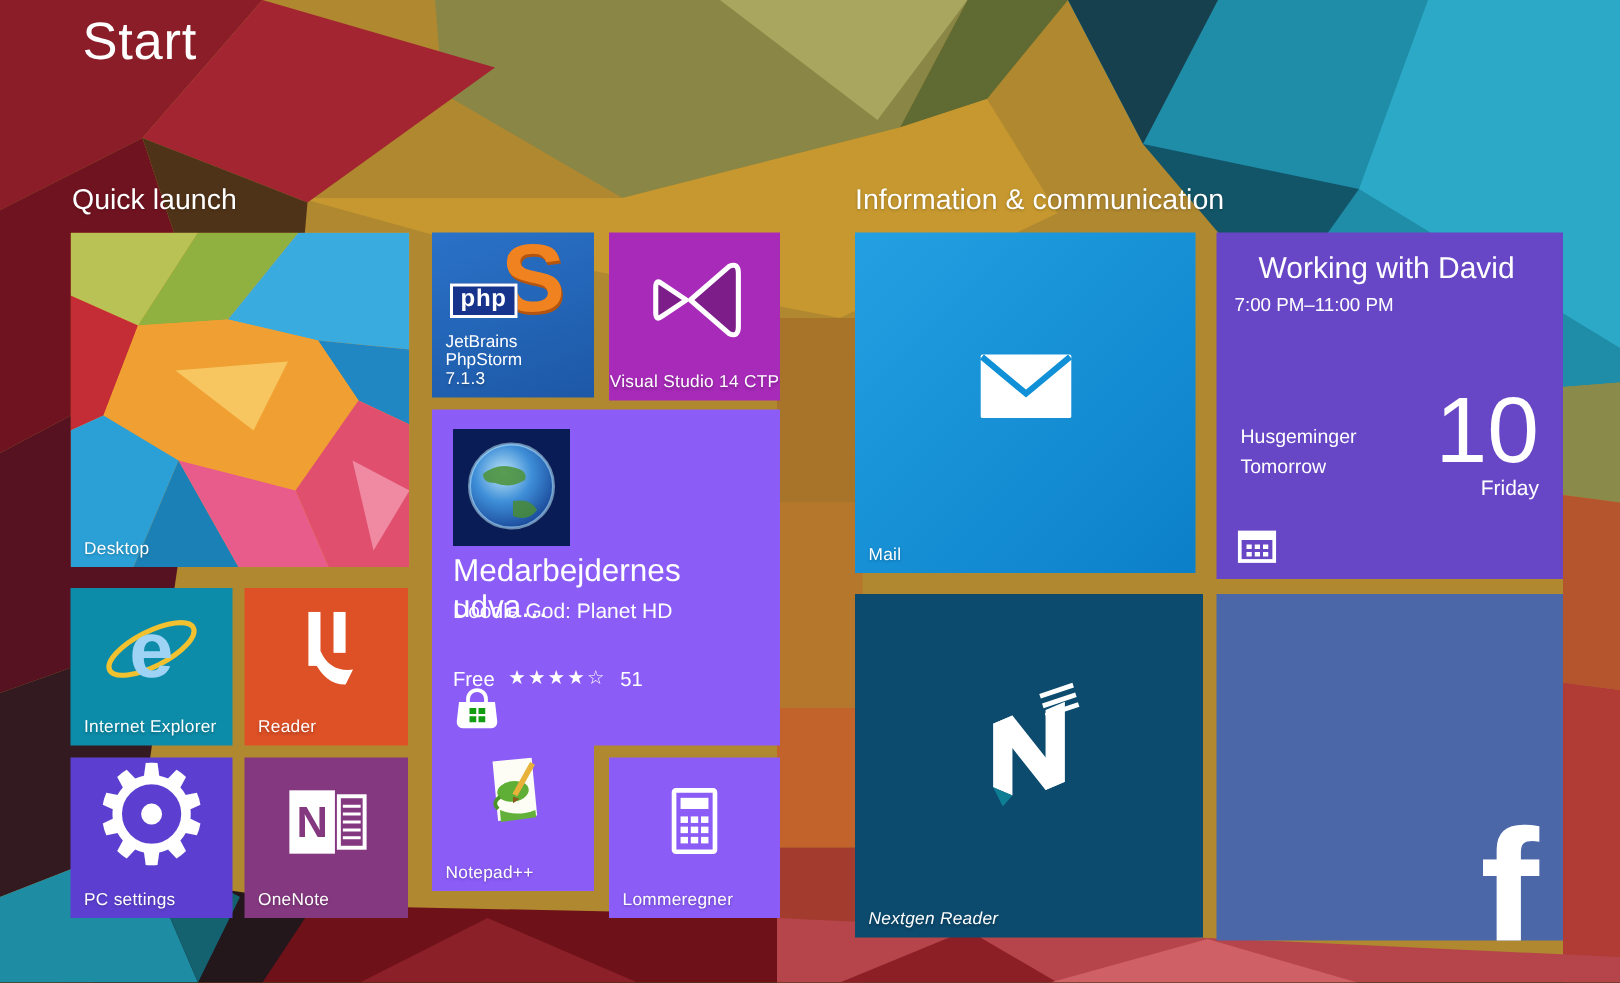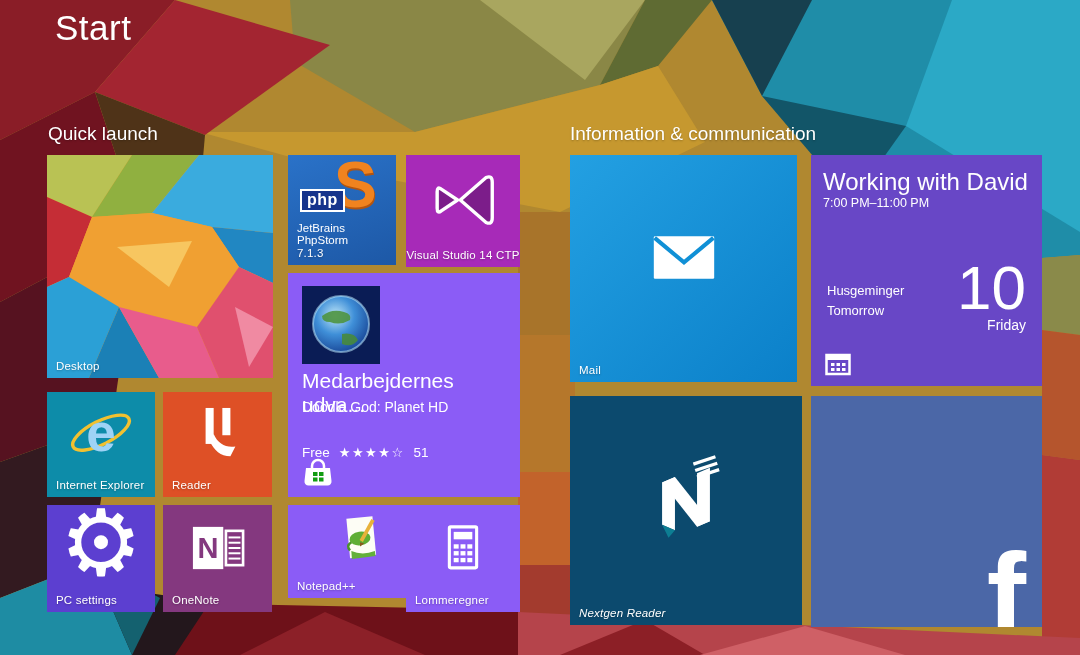--- a/index.html
+++ b/index.html
@@ -31,21 +31,21 @@
   
   .gear-glyph{font-size:92px;line-height:1;font-family:"DejaVu Sans",sans-serif;margin-top:-8px;}
   
   .store-title{position:absolute;left:14px;top:96px;font-size:21px;font-weight:300;}
   .store-sub{position:absolute;left:14px;top:126px;font-size:14px;}
   .store-price-row{position:absolute;left:14px;top:172px;font-size:13.5px;display:flex;align-items:center;gap:9px;}
   .stars{font-size:13px;letter-spacing:1.5px;font-family:"DejaVu Sans",sans-serif;}
   .earth{position:absolute;left:14px;top:13px;}
   .bag{position:absolute;left:13px;bottom:9px;}
   
-  .cal-title{position:absolute;left:12px;top:13px;font-size:24px;font-weight:300;}
+  .cal-title{position:absolute;left:28px;top:13px;font-size:20px;font-weight:300;}
   .cal-time{position:absolute;left:12px;top:41px;font-size:12.5px;}
   .cal-events{position:absolute;left:16px;top:126px;font-size:13px;line-height:20px;}
   .cal-date{position:absolute;right:16px;top:102px;text-align:right;}
   .cal-day{font-size:62px;font-weight:300;line-height:1;}
   .cal-weekday{font-size:14px;margin-top:-2px;}
   .cal-ico{position:absolute;left:14px;bottom:10px;}
   
   .fb-f{position:absolute;right:16px;bottom:-27px;font-size:118px;font-weight:bold;line-height:1;}
   
   svg text{font-family:"Liberation Sans","DejaVu Sans",sans-serif;}
@@ -207,21 +207,21 @@
             <line x1="66" y1="42" x2="84" y2="42"></line>
           <line x1="66" y1="50" x2="84" y2="50"></line>
             <line x1="66" y1="58" x2="84" y2="58"></line>
           <line x1="66" y1="66" x2="84" y2="66"></line>
         </g>
       </svg>
     </div>
     <span class="label">OneNote</span>
   </div>
 
-  <div class="tile t-green" style="left:288px;top:505px;width:108px;height:93px;padding-left:36px;">
+  <div class="tile t-green" style="left:288px;top:488px;width:108px;height:106px;">
     <div class="icon-center">
       <svg width="62" height="62" viewBox="0 0 100 100">
         <polygon points="28,14 70,10 76,72 34,78" fill="#fdfdf5"></polygon>
         <ellipse cx="50" cy="46" rx="17" ry="11" fill="#5fae35" transform="rotate(-8 50 46)"></ellipse>
         <path d="M36 52 q-9 6 -2 13" stroke="#4a9428" stroke-width="4" fill="none"></path>
         <line x1="71" y1="16" x2="52" y2="50" stroke="#e8b23a" stroke-width="6"></line>
         <polygon points="50,52 57,54 50,59" fill="#8a5a1e"></polygon>
         <path d="M36 66 q18 8 38 0 l1 8 -38 5 z" fill="#63b03a"></path>
       </svg>
     </div>

